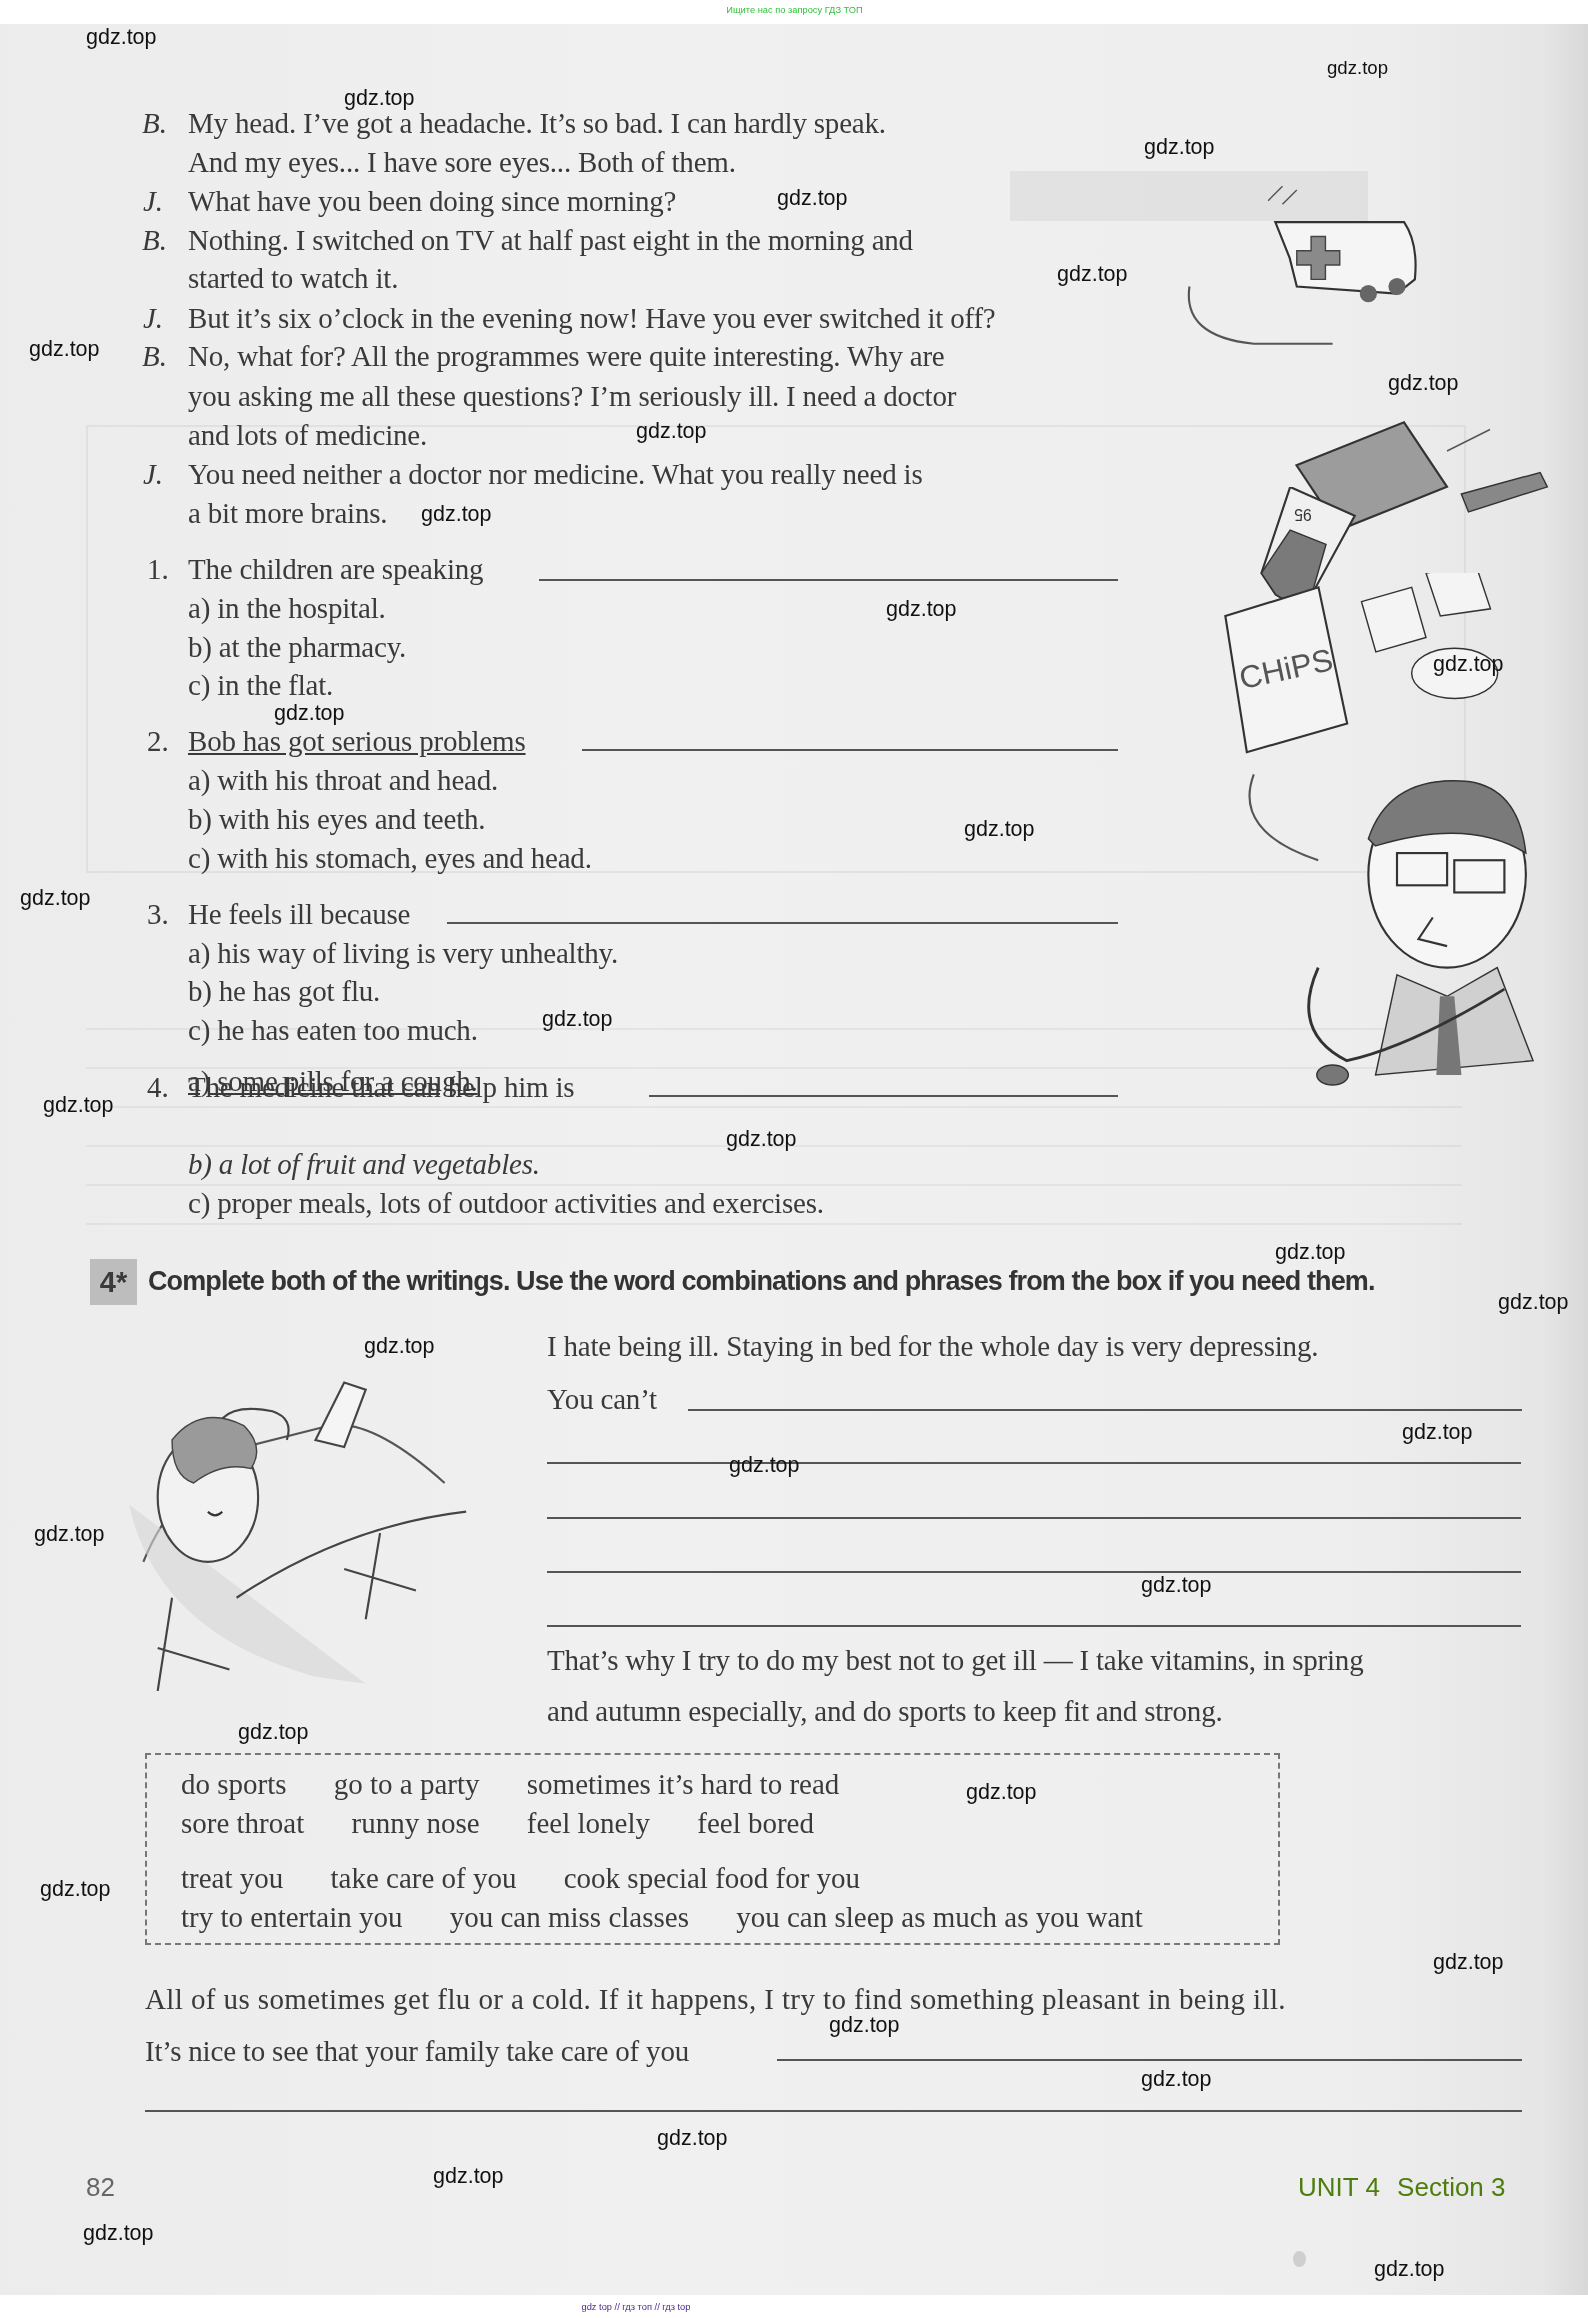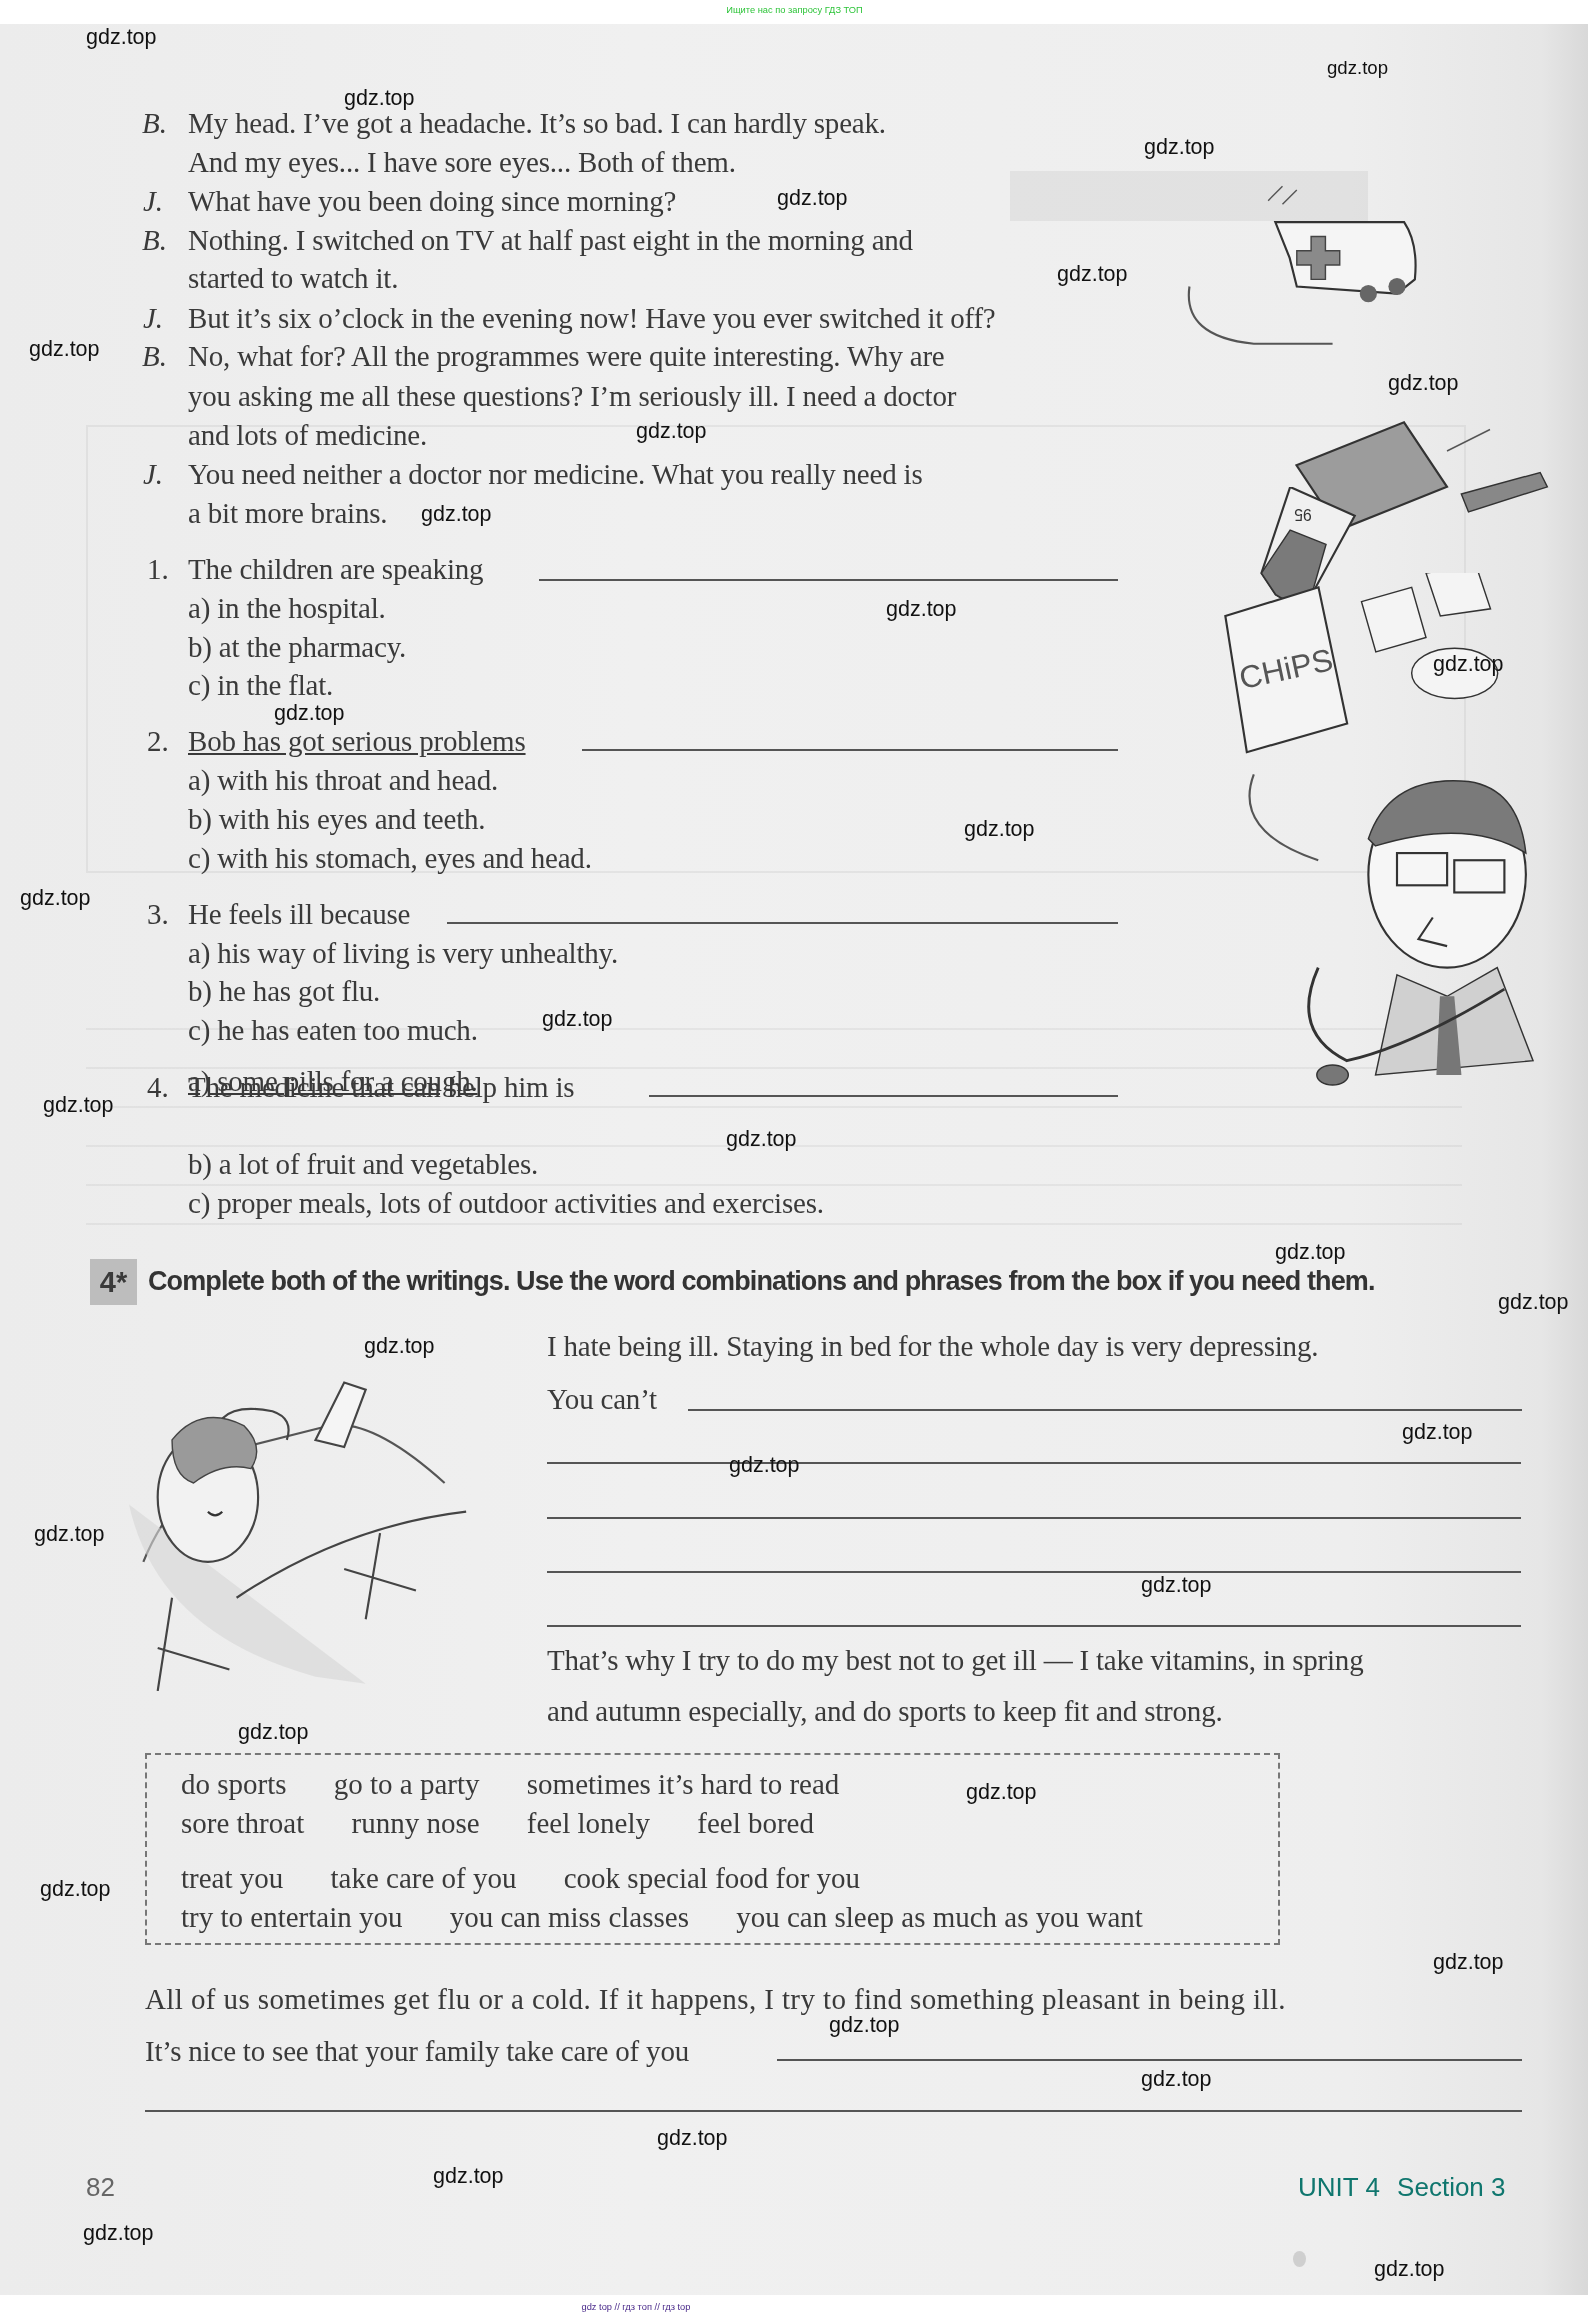--- a/index.html
+++ b/index.html
@@ -47,21 +47,21 @@
     position:absolute; left:145px; top:1753px; width:1131px; height:188px;
     border:2.9px dashed #777; border-bottom-style:dashed;
   }
   .phrase-row { position:absolute; left:34px; white-space:nowrap; font-size:29px; color:#3a3a3a; }
   .phrase-row span { margin-right:40px; }
   .wm {
     position:absolute; font-family:"Liberation Sans","DejaVu Sans",sans-serif;
     font-size:21.5px; color:#111; white-space:nowrap;
   }
   .footer-num { position:absolute; left:86px; top:2172px; font-family:"Liberation Sans","DejaVu Sans",sans-serif; font-size:26px; color:#666; }
-  .footer-unit { position:absolute; left:1298px; top:2172px; font-family:"Liberation Sans","DejaVu Sans",sans-serif; font-size:26px; color:#0f766e; white-space:nowrap; }
+  .footer-unit { position:absolute; left:1298px; top:2172px; font-family:"Liberation Sans","DejaVu Sans",sans-serif; font-size:26px; color:#4d7c0f; white-space:nowrap; }
   .illus { position:absolute; }
 </style>
 </head>
 <body>
 
 <div class="top-banner">
   <span>Ищите нас по запросу ГДЗ ТОП</span>
 </div>
 
 <div class="page">
@@ -116,21 +116,21 @@
   <span class="txt" style="left:188px;top:895px;">He feels ill because</span>
   <div class="blank" style="left:447px;top:922px;width:671px;"></div>
   <span class="txt" style="left:188px;top:934px;">a) his way of living is very unhealthy.</span>
   <span class="txt" style="left:188px;top:972px;">b) he has got flu.</span>
   <span class="txt" style="left:188px;top:1011px;">c) he has eaten too much.</span>
 
   <span class="num" style="left:147px;top:1068px;">4.</span>
   <span class="txt" style="left:188px;top:1068px;">The medicine that can help him is</span>
   <div class="blank" style="left:649px;top:1095px;width:469px;"></div>
   <span class="txt" style="left:188px;top:1062px;text-decoration:underline;">a) some pills for a cough.</span>
-  <span class="txt" style="left:188px;top:1145px;">b) a lot of fruit and vegetables.</span>
+  <span class="txt" style="left:188px;top:1145px;font-style:italic;">b) a lot of fruit and vegetables.</span>
   <span class="txt" style="left:188px;top:1184px;">c) proper meals, lots of outdoor activities and exercises.</span>
 </div>
 
 <div class="task-badge">4*</div>
 <div class="task-title">Complete both of the writings. Use the word combinations and phrases from the box if you need them.</div>
 
 <div>
   <span class="txt" style="left:547px;top:1327px;">I hate being ill. Staying in bed for the whole day is very depressing.</span>
   <span class="txt" style="left:547px;top:1380px;">You can’t</span>
   <div class="blank" style="left:688px;top:1409px;width:834px;"></div>

